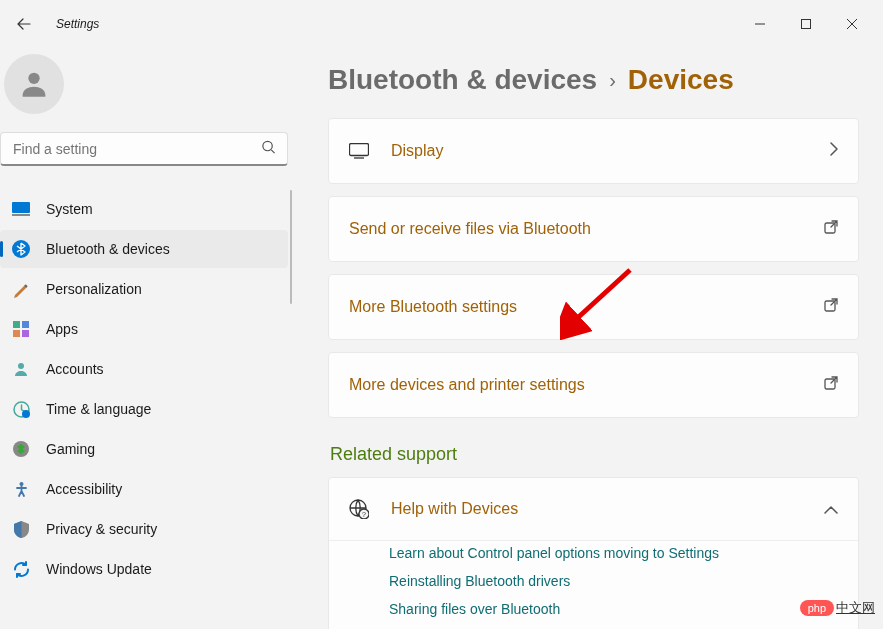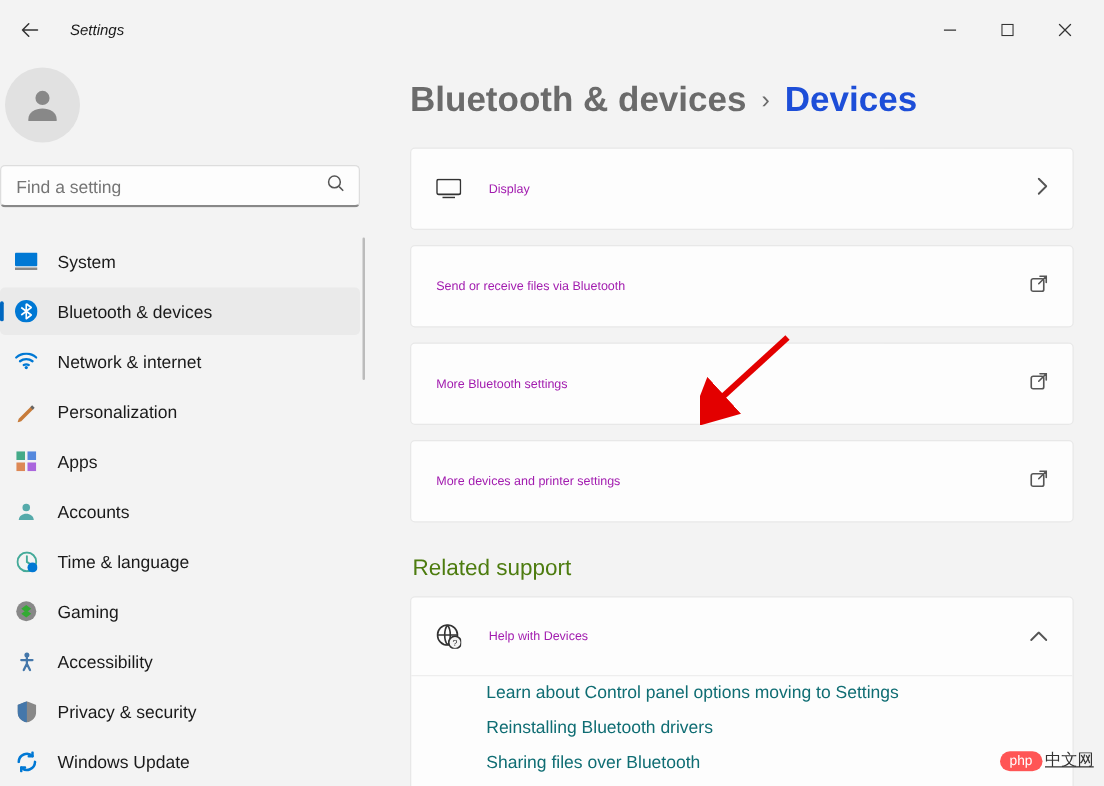--- a/index.html
+++ b/index.html
@@ -23,27 +23,27 @@
     .nav::after { content: ''; position: absolute; right: -4px; top: 0; width: 2px; height: 114px; background: #bbb; border-radius: 2px; }
     .nav-item { height: 38px; display: flex; align-items: center; gap: 16px; padding: 0 12px; border-radius: 4px; cursor: pointer; font-size: 14px; color: #1a1a1a; position: relative; }
     .nav-item.active { background: #eaeaea; }
     .nav-item.active::before { content: ''; position: absolute; left: 0; top: 50%; transform: translateY(-50%); width: 3px; height: 16px; background: #0067c0; border-radius: 3px; }
     .nav-icon { width: 18px; height: 18px; display: flex; align-items: center; justify-content: center; flex-shrink: 0; }
     
     .main { flex: 1; padding: 16px 24px 0 28px; overflow-y: auto; }
     .breadcrumb { display: flex; align-items: center; gap: 12px; margin-bottom: 22px; }
     .crumb-parent { font-size: 28px; font-weight: 600; color: #6b6b6b; cursor: pointer; }
     .crumb-sep { font-size: 20px; color: #6b6b6b; }
-    .crumb-current { font-size: 28px; font-weight: 600; color: #1d4ed8; }
+    .crumb-current { font-size: 28px; font-weight: 600; color: #a16207; }
     
     .card { background: #fdfdfd; border: 1px solid #e8e8e8; border-radius: 4px; margin-bottom: 4px; }
     .card-row { height: 64px; display: flex; align-items: center; padding: 0 20px; cursor: pointer; }
     .card-row.with-icon { gap: 22px; }
     .card-icon { width: 20px; display: flex; align-items: center; justify-content: center; color: #333; flex-shrink: 0; }
-    .card-label { font-size: 10px; color: #a21caf; flex: 1; }
+    .card-label { font-size: 16px; color: #a16207; flex: 1; }
     .card-chevron { color: #555; }
     .card.group { margin-bottom: 12px; }
     
     .section-title { font-size: 18px; color: #4d7c0f; margin: 26px 0 12px 2px; font-weight: 400; }
     
     .help-card { background: #fdfdfd; border: 1px solid #e8e8e8; border-radius: 4px; }
     .help-header { height: 62px; display: flex; align-items: center; padding: 0 20px; gap: 22px; cursor: pointer; justify-content: flex-end; }
     .help-links { padding: 4px 20px 20px 60px; display: flex; flex-direction: column; gap: 12px; border-top: 1px solid #eee; }
     .help-link { font-size: 14px; color: #0f6d73; cursor: pointer; text-decoration: none; }
     
@@ -110,29 +110,20 @@
         <span>System</span>
       </div>
       <div class="nav-item active">
         <span class="nav-icon">
             <svg width="18" height="18" viewBox="0 0 18 18">
               <circle cx="9" cy="9" r="9" fill="#0078d4"></circle>
               <path d="M9 3v12l4-3-8-6m0 6l8-6-4-3" stroke="#fff" stroke-width="1.3" fill="none" stroke-linejoin="round"></path>
             </svg>
           </span>
         <span>Bluetooth &amp; devices</span>
-      </div>
-      <div class="nav-item">
-        <span class="nav-icon">
-            <svg width="18" height="14" viewBox="0 0 18 14">
-              <path d="M1 4a12 12 0 0116 0M4 7a8 8 0 0110 0M7 10a4 4 0 014 0" stroke="#0078d4" stroke-width="1.8" fill="none" stroke-linecap="round"></path>
-              <circle cx="9" cy="12" r="1.3" fill="#0078d4"></circle>
-            </svg>
-          </span>
-        <span>Network &amp; internet</span>
       </div>
       <div class="nav-item">
         <span class="nav-icon">
             <svg width="18" height="18" viewBox="0 0 18 18">
               <path d="M3 15l10-10 2 2-10 10-3 1z" fill="#c77b3a"></path>
               <path d="M13 5l2 2" stroke="#666" stroke-width="2"></path>
             </svg>
           </span>
         <span>Personalization</span>
       </div>

